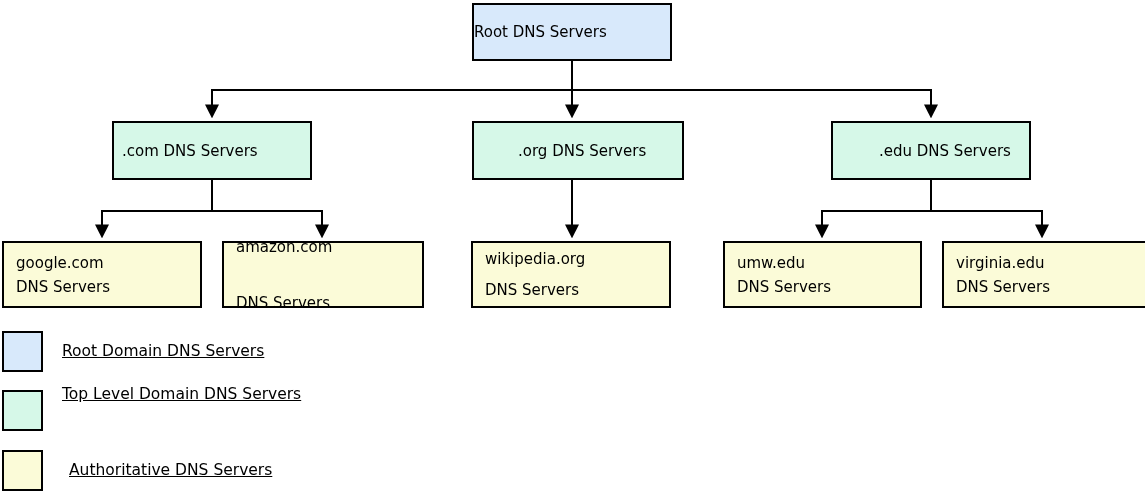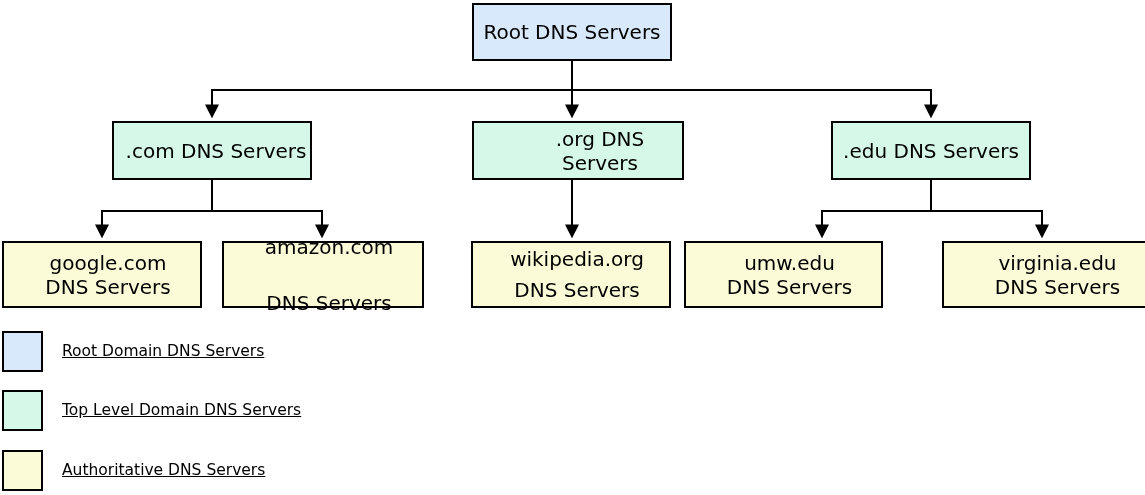--- a/index.html
+++ b/index.html
@@ -29,24 +29,24 @@
   }
   .connectors .arrowhead {
     fill: var(--c-line, #000000);
   }
   .node {
     position: absolute;
     box-sizing: border-box;
     border: 2px solid var(--c-border, #000000);
     display: flex;
     flex-direction: column;
-    align-items: center;
+    align-items: flex-start;
     justify-content: center;
     text-align: center;
-    font-size: 20px;
+    font-size: 15px;
     line-height: 24px;
     color: var(--c-text, #000000);
   }
   .node-root { background: var(--c-root, #d8e9fb); }
   .node-tld { background: var(--c-tld, #d6f8e8); }
   .node-auth { background: var(--c-authoritative, #fbfbd8); padding-left: 12px; }
   .legend-swatch {
     position: absolute;
     box-sizing: border-box;
     width: 41px;
@@ -102,49 +102,49 @@
   <div class="node node-root" style="left:472px; top:3px; width:200px; height:58px;">
     <span>Root DNS Servers</span>
   </div>
 
   <div class="node node-tld" style="left:112px; top:121px; width:200px; height:59px;padding-left:8px;">
     <span>.com DNS Servers</span>
   </div>
   <div class="node node-tld" style="left:472px; top:121px; width:212px; height:59px;padding-left:44px;">
     <span>.org DNS Servers</span>
   </div>
-  <div class="node node-tld" style="left:831px; top:121px; width:200px; height:59px;">
+  <div class="node node-tld" style="left:831px; top:121px; width:200px; height:59px;padding-left:46px;">
     <span>.edu DNS Servers</span>
   </div>
 
   <div class="node node-auth" style="left:2px; top:241px; width:200px; height:67px;">
     <span>google.com</span>
     <span>DNS Servers</span>
   </div>
   <div class="node node-auth" style="left:222px; top:241px; width:202px; height:67px;gap:32px;">
     <span>amazon.com</span>
     <span>DNS Servers</span>
   </div>
   <div class="node node-auth" style="left:471px; top:241px; width:200px; height:67px;gap:7px;">
     <span>wikipedia.org</span>
     <span>DNS Servers</span>
   </div>
-  <div class="node node-auth" style="left:684px; top:241px; width:199px; height:67px;">
+  <div class="node node-auth" style="left:723px; top:241px; width:199px; height:67px;">
     <span>umw.edu</span>
     <span>DNS Servers</span>
   </div>
   <div class="node node-auth" style="left:942px; top:241px; width:219px; height:67px;">
     <span>virginia.edu</span>
     <span>DNS Servers</span>
   </div>
 
   <div>
     <div class="legend-swatch swatch-root" style="left:2px; top:331px;"></div>
     <div class="legend-label" style="top:331px;">Root Domain DNS Servers</div>
 
     <div class="legend-swatch swatch-tld" style="left:2px; top:390px;"></div>
-    <div class="legend-label" style="top:390px;">Top Level Domain DNS Servers</div>
+    <div class="legend-label" style="top:374px;">Top Level Domain DNS Servers</div>
 
     <div class="legend-swatch swatch-auth" style="left:2px; top:450px;"></div>
-    <div class="legend-label" style="top:450px;">Authoritative DNS Servers</div>
+    <div class="legend-label" style="top:450px;margin-left:7px;">Authoritative DNS Servers</div>
   </div>
 
 </div>
 
 </body></html>

